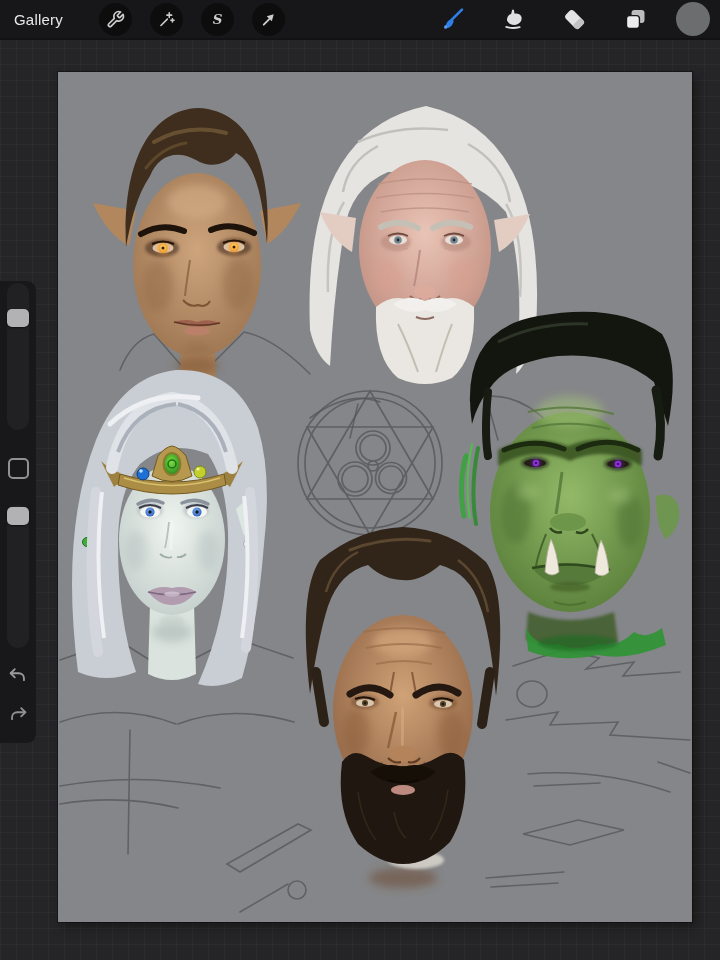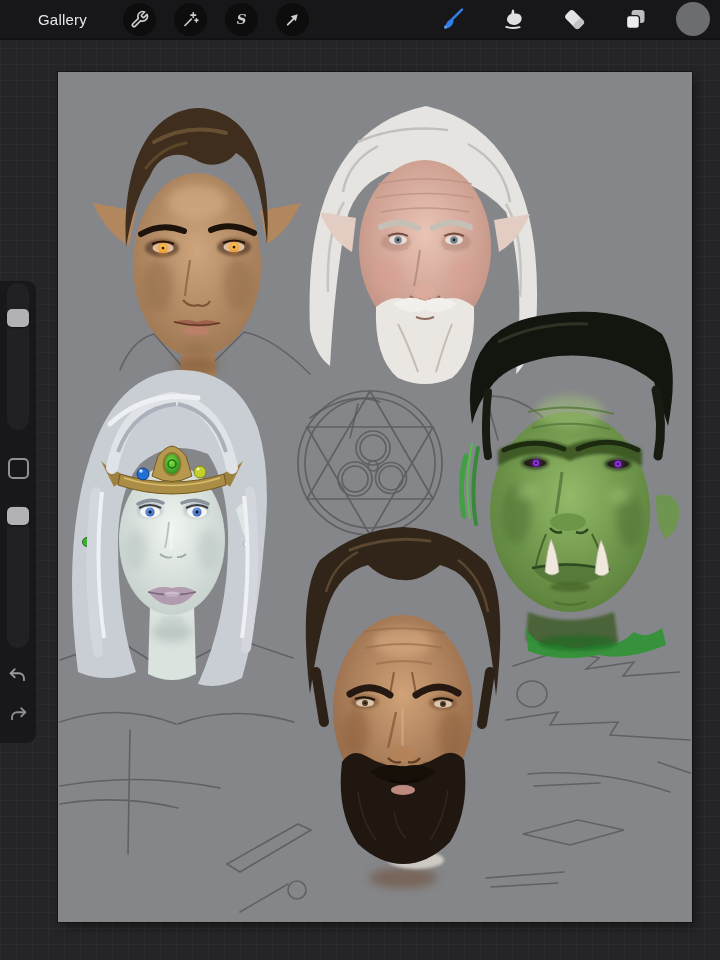--- a/index.html
+++ b/index.html
@@ -13,21 +13,21 @@
     font-family:"Liberation Sans", sans-serif;
   }
   
   .topbar{
     position:absolute;left:0;top:0;width:720px;height:40px;
     background:#17171a;border-bottom:2px solid #121214;
     display:flex;align-items:center;justify-content:space-between;
     box-sizing:border-box;padding:0 10px 0 14px;z-index:30;
   }
   .tb-left{display:flex;align-items:center;}
-  .gallery{color:#e8e8ea;font-size:15px;letter-spacing:.2px;margin-right:18px;cursor:default;margin-left:24px;}
+  .gallery{color:#e8e8ea;font-size:15px;letter-spacing:.2px;margin-right:18px;cursor:default;}
   .circ-btn{
     width:33px;height:33px;border-radius:50%;background:#0d0d0e;
     display:flex;align-items:center;justify-content:center;margin-left:18px;
   }
   .tb-right{display:flex;align-items:center;}
   .flat-btn{width:30px;height:30px;display:flex;align-items:center;justify-content:center;margin-left:31px;}
   .color-btn{width:34px;height:34px;border-radius:50%;margin-left:26px;}
   
   .sidebar{
     position:absolute;left:0;top:281px;width:36px;height:462px;

